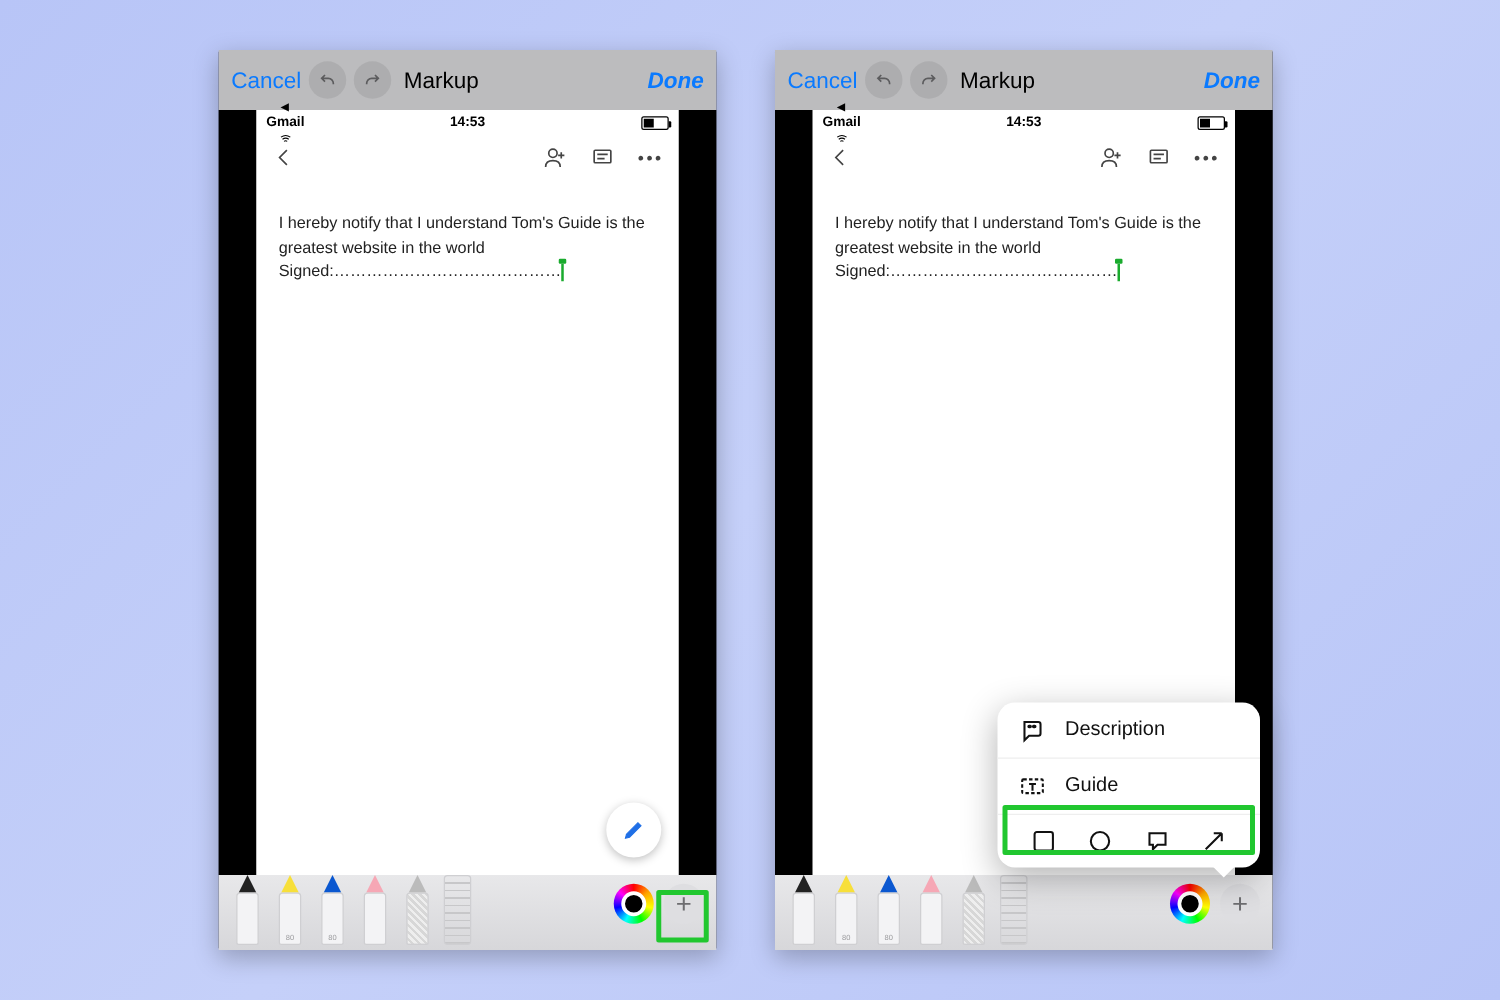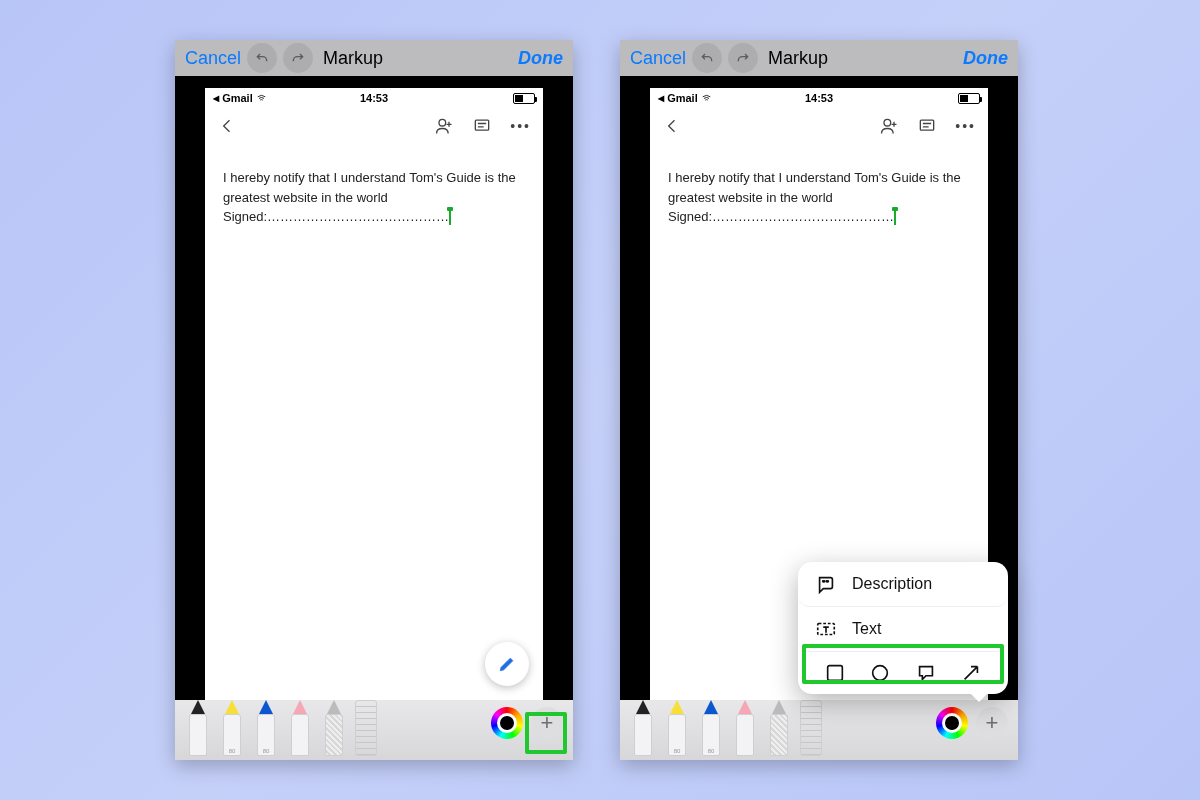--- a/index.html
+++ b/index.html
@@ -15,36 +15,36 @@
     background: #000;
     border-radius: 2px;
     box-shadow: 0 6px 20px rgba(0,0,0,.25);
     overflow: visible;
   }
   .phone.left  { left: 175px; top: 40px; }
   .phone.right { left: 620px; top: 40px; }
 
   
   .markup-bar {
-    height: 36px; background:#bcbcbe;
+    height: 48px; background:#bcbcbe;
     display:flex; align-items:center; padding:0 10px;
     gap:6px;
   }
   .mb-cancel { color:#0a7aff; font-size:18px; }
   .mb-done   { color:#0a7aff; font-size:18px; font-weight:600; margin-left:auto;font-style:italic;}
   .mb-title  { color:#000; font-size:18px; font-weight:400; margin-left:4px;}
   .mb-icon   { width:30px; height:30px; border-radius:15px; background:rgba(0,0,0,.08);
                display:flex; align-items:center; justify-content:center; color:#5c5c5e;}
   .mb-icon svg { width:16px; height:16px; fill:none; stroke:#5c5c5e; stroke-width:2;}
 
   
   .shot { position:absolute; top:48px; bottom:60px; left:0; right:0; background:#000;}
   .screen { position:absolute; top:0; bottom:0; left:30px; right:30px; background:#fff; }
   .statusbar { height:20px; display:flex; align-items:center; padding:0 8px; font-size:11px; font-weight:600;}
-  .sb-left { display:flex; align-items:center; gap:2px;}
+  .sb-left { display:flex; align-items:center; gap:2px;flex-direction:column;}
   .sb-left::before{content:"◀"; font-size:8px; margin-right:1px;}
   .sb-time { position:absolute; left:50%; transform:translateX(-50%);}
   .sb-batt { margin-left:auto; width:22px; height:11px; border:1px solid #000; border-radius:2px; position:relative;}
   .sb-batt::after{content:""; position:absolute; right:-3px; top:3px; width:2px; height:5px; background:#000; border-radius:0 1px 1px 0;}
   .sb-batt i{ position:absolute; left:1px; top:1px; bottom:1px; width:40%; background:#000;}
 
   .doc-toolbar { height:36px; display:flex; align-items:center; padding:0 12px; gap:18px;}
   .doc-toolbar .spacer{flex:1;}
   .tb-ico { width:20px; height:20px; stroke:#444; fill:none; stroke-width:1.6;}
   .tb-dots { letter-spacing:2px; font-size:14px; color:#444;}
@@ -88,21 +88,21 @@
              display:flex; align-items:center; justify-content:center; color:#6d6d70; font-size:22px; margin-bottom:10px; font-weight:300;}
   .hl-box{ position:absolute; border:4px solid #21c72f; pointer-events:none; border-radius:2px;}
   .hl-plus{ right:6px; bottom:6px; width:42px; height:42px;}
 
   
   .pop { position:absolute; right:10px; bottom:66px; width:210px; background:#fff;
          border-radius:14px; box-shadow:0 8px 28px rgba(0,0,0,.30); overflow:visible;}
   .pop::after{ content:""; position:absolute; bottom:-8px; right:20px;
                border-left:9px solid transparent; border-right:9px solid transparent; border-top:9px solid #fff;}
   .pop-row{ display:flex; align-items:center; gap:14px; padding:10px 16px; font-size:16px; color:#111;
-            border-bottom:1px solid #eee;border-radius:12px;}
+            border-bottom:1px solid #eee;}
   .pop-row:last-of-type{border-bottom:none;}
   .pop-ico{ width:24px; height:24px; display:flex; align-items:center; justify-content:center;}
   .pop-ico svg{ width:22px; height:22px; stroke:#111; fill:none; stroke-width:1.8;}
   .pop-shapes{ display:flex; justify-content:space-around; padding:10px 14px;}
   .pop-shapes svg{ width:22px; height:22px; stroke:#111; fill:none; stroke-width:1.8;}
   .pop .hl-sign{ left:4px; right:4px; height:40px; top:82px;}
   .wifi{ width:13px; height:10px; }
 </style>
 </head>
 <body>
@@ -296,21 +296,21 @@
         </span>
       <span>Description</span>
     </div>
     <div class="pop-row">
       <span class="pop-ico">
           <svg viewBox="0 0 24 24">
             <rect x="3" y="6" width="18" height="12" rx="1" stroke-dasharray="3 2"></rect>
             <path d="M9 10h6M12 10v6"></path>
           </svg>
         </span>
-      <span>Text</span>
+      <span>Guide</span>
     </div>
     <div class="pop-shapes">
       <svg viewBox="0 0 24 24">
           <rect x="4" y="4" width="16" height="16" rx="2"></rect>
         </svg>
       <svg viewBox="0 0 24 24">
           <circle cx="12" cy="12" r="8"></circle>
         </svg>
       <svg viewBox="0 0 24 24">
           <path d="M5 5h14v10H12l-4 4v-4H5z"></path>

